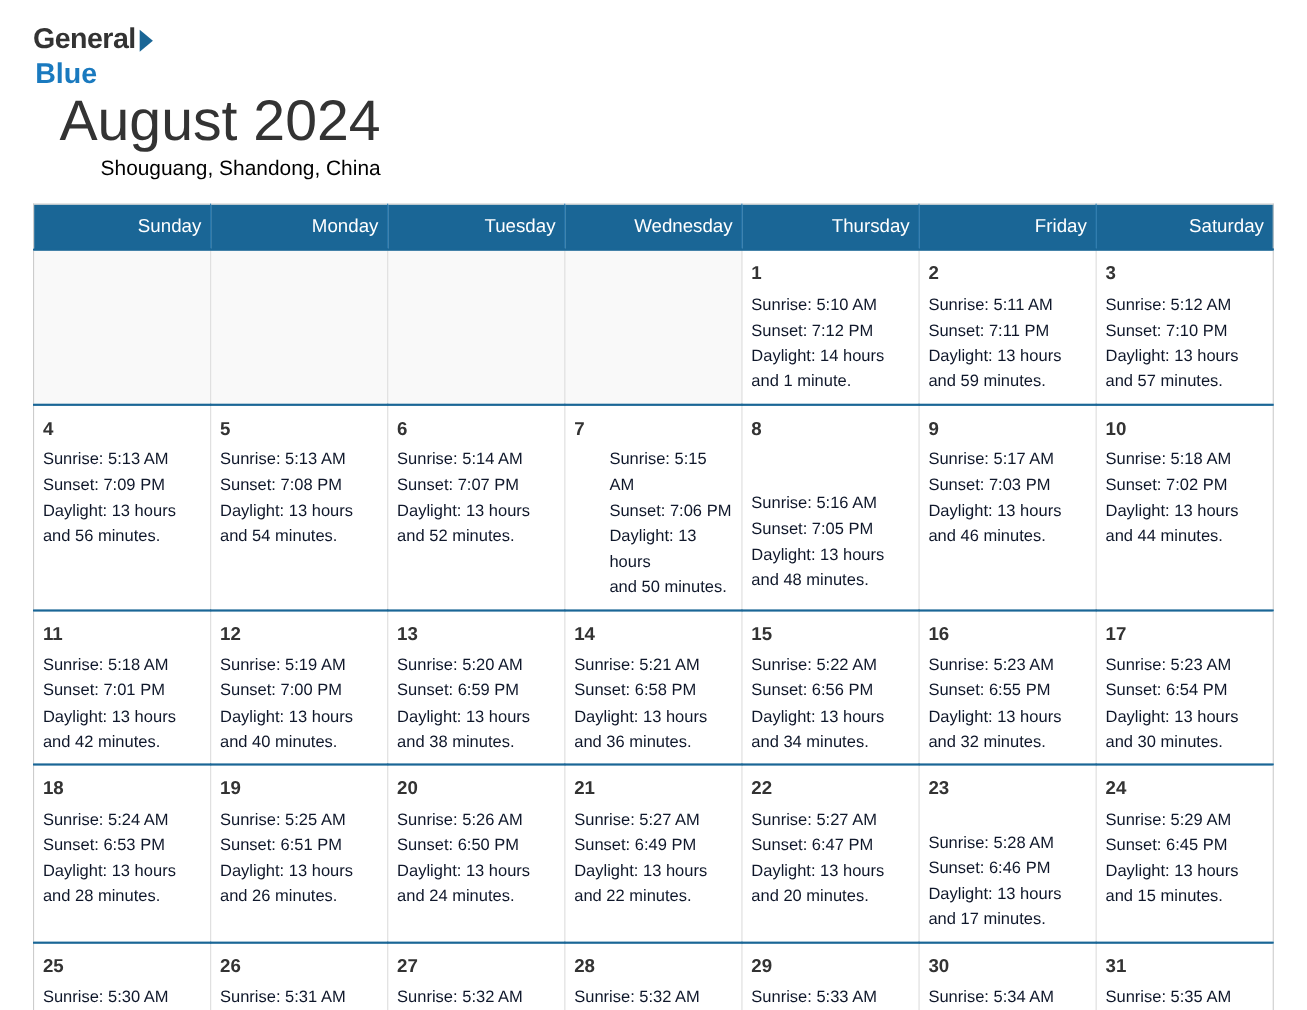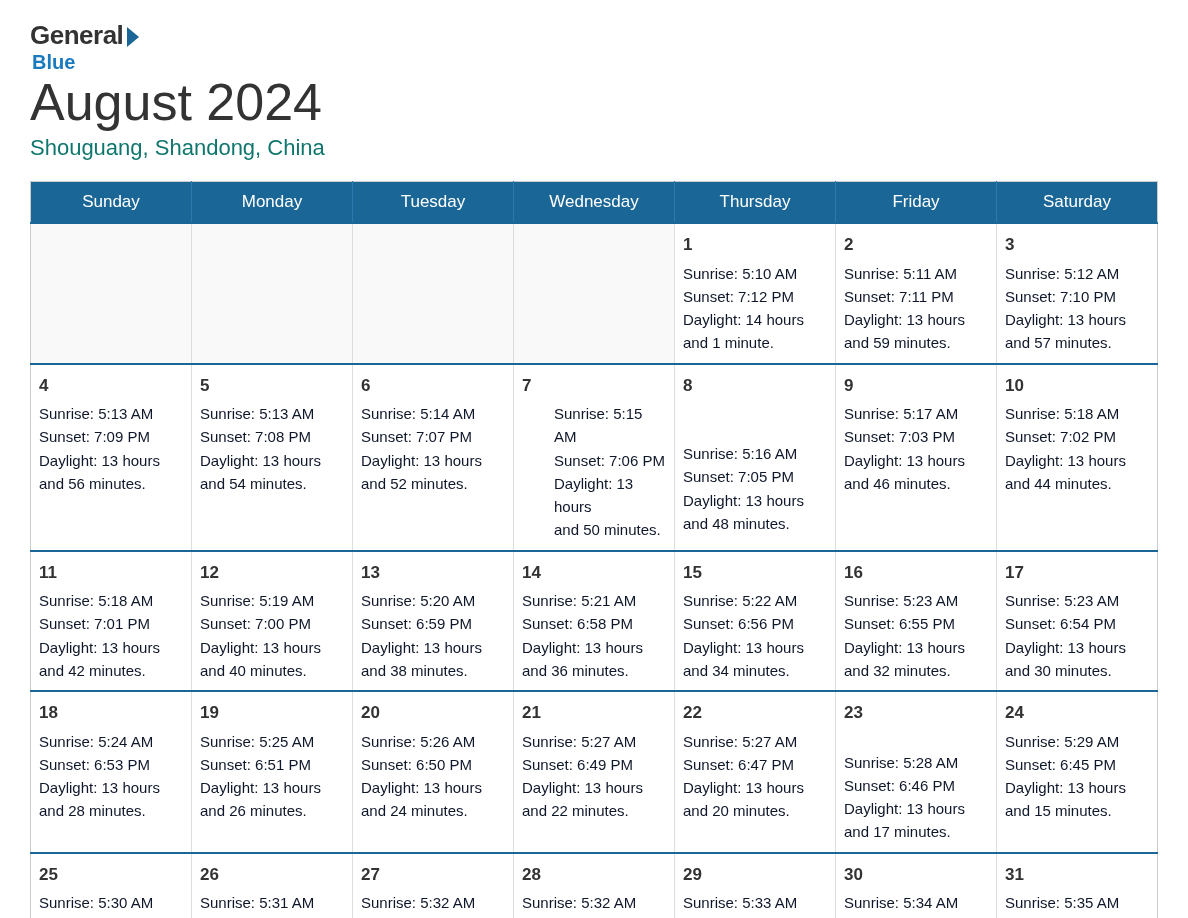--- a/index.html
+++ b/index.html
@@ -35,51 +35,52 @@
     .logo-arrow {
       width: 0;
       height: 0;
       border-left: 12px solid #1a6696;
       border-top: 10px solid transparent;
       border-bottom: 10px solid transparent;
       margin-left: 4px;
       margin-top: 2px;
     }
     .logo-blue {
-      font-size: 20px;
+      font-size: 26px;
       font-weight: bold;
       color: #1a7abf;
       margin-left: 2px;
     }
     .title-area {
-      text-align: left;
+      text-align: right;
+      margin-left: 24px;
     }
     .month-title {
       font-size: 52px;
       font-weight: 300;
       color: #333;
       line-height: 1.1;
     }
     .location-title {
-      font-size: 22px;
-      color: #0f766e;
+      font-size: 19px;
+      color: #000000;
       margin-top: 4px;
     }
     .calendar {
       width: 100%;
       border-collapse: collapse;
       border: 1px solid #ccc;
     }
     .calendar thead tr th {
       background-color: #1a6696;
       color: #fff;
       padding: 10px 8px;
       font-size: 17px;
       font-weight: normal;
-      text-align: center;
+      text-align: right;
       border-right: 1px solid #2a7ab0;
     }
     .calendar thead tr th:last-child {
       border-right: none;
     }
     .calendar tbody tr {
       border-top: 2px solid #1a6696;
     }
     .calendar tbody tr td {
       vertical-align: top;

